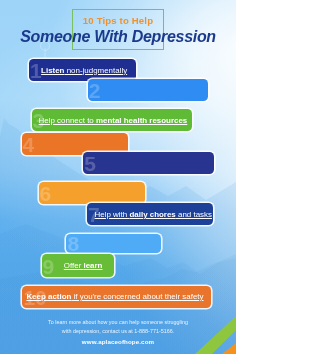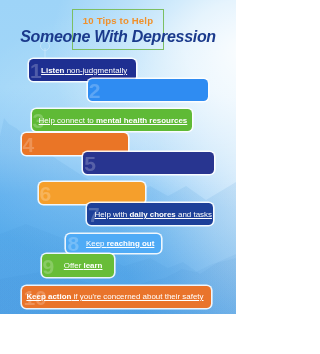--- a/index.html
+++ b/index.html
@@ -1,17 +1,17 @@
 <!DOCTYPE html>
 <html><head>
 <meta charset="utf-8">
 <style>
   html,body{margin:0;padding:0;background:#fff;}
   body{width:236px;height:354px;overflow:hidden;font-family:"Liberation Sans",sans-serif;}
-  #page{position:relative;width:236px;height:314px;overflow:hidden;
+  #page{position:relative;width:236px;height:354px;overflow:hidden;
     background:
       radial-gradient(ellipse 200px 160px at 250px 50px, rgba(255,255,255,.95) 0%, rgba(255,255,255,.72) 32%, rgba(255,255,255,.30) 66%, rgba(255,255,255,0) 100%),
       radial-gradient(ellipse 155px 220px at 268px 185px, rgba(255,255,255,.80) 0%, rgba(255,255,255,.46) 42%, rgba(255,255,255,.14) 74%, rgba(255,255,255,0) 100%),
       radial-gradient(ellipse 175px 135px at 128px 140px, rgba(255,255,255,.34) 0%, rgba(255,255,255,.14) 55%, rgba(255,255,255,0) 100%),
       linear-gradient(180deg,#9ed4f8 0%, #a1d6f8 28%, #85c6f5 48%, #65b5f2 62%, #5db0ef 76%, #5cadee 88%, #5cacee 100%);}
   svg.layer{position:absolute;left:0;top:0;width:236px;height:354px;display:block;}
 
   #frame{position:absolute;left:72px;top:9px;width:92px;height:41px;border:1px solid #7cbf63;box-sizing:border-box;z-index:3;}
   .title{position:absolute;left:0;right:0;z-index:5;text-align:center;}
   .t1{top:15px;color:#f0912b;font-weight:bold;font-size:9.6px;letter-spacing:.15px;}
@@ -85,21 +85,20 @@
       </div>
       <div class="bar" style="left: 38.6px; top: 181.6px; width: 106px; height: 22.4px; background: rgb(245, 159, 44); padding-left: 11.4px;">
         <span class="num">6</span>
       </div>
       <div class="bar" style="left: 87.1px; top: 203.4px; width: 125.5px; height: 21.3px; background: rgb(29, 64, 153); padding-left: 7.5px;">
         <span class="num">7</span>
         <span class="txt"><span>Help with </span><b>daily chores</b><span> and tasks</span></span>
       </div>
       <div class="bar" style="left: 66.4px; top: 233.6px; width: 95px; height: 19.5px; background: rgb(79, 171, 246); padding-left: 19.6px;">
         <span class="num">8</span>
-        <span class="txt"><span>Keep </span><b>reaching out</b></span>
       </div>
       <div class="bar" style="left: 41.6px; top: 254.1px; width: 72.8px; height: 23px; background: rgb(104, 189, 56); padding-left: 22.2px;">
         <span class="num">9</span>
         <span class="txt"><span>Offer </span><b>learn</b></span>
       </div>
       <div class="bar" style="left: 22.4px; top: 285.6px; width: 188.3px; height: 22px; background: rgb(233, 116, 43); padding-left: 4px;">
         <span class="num">10</span>
         <span class="txt"><b>Keep action</b><span> if you're concerned about their safety</span></span>
       </div>
     </div>

